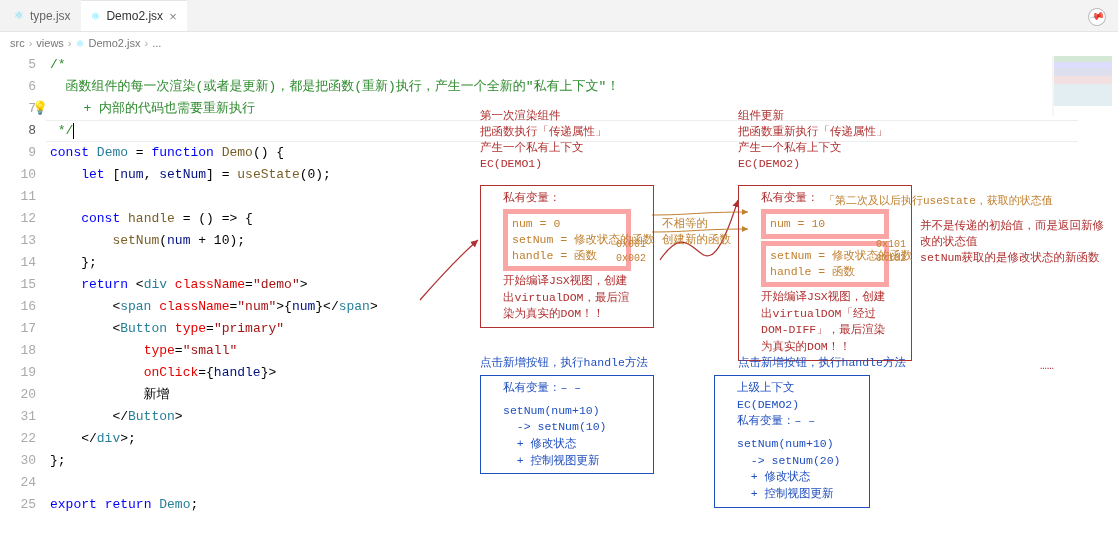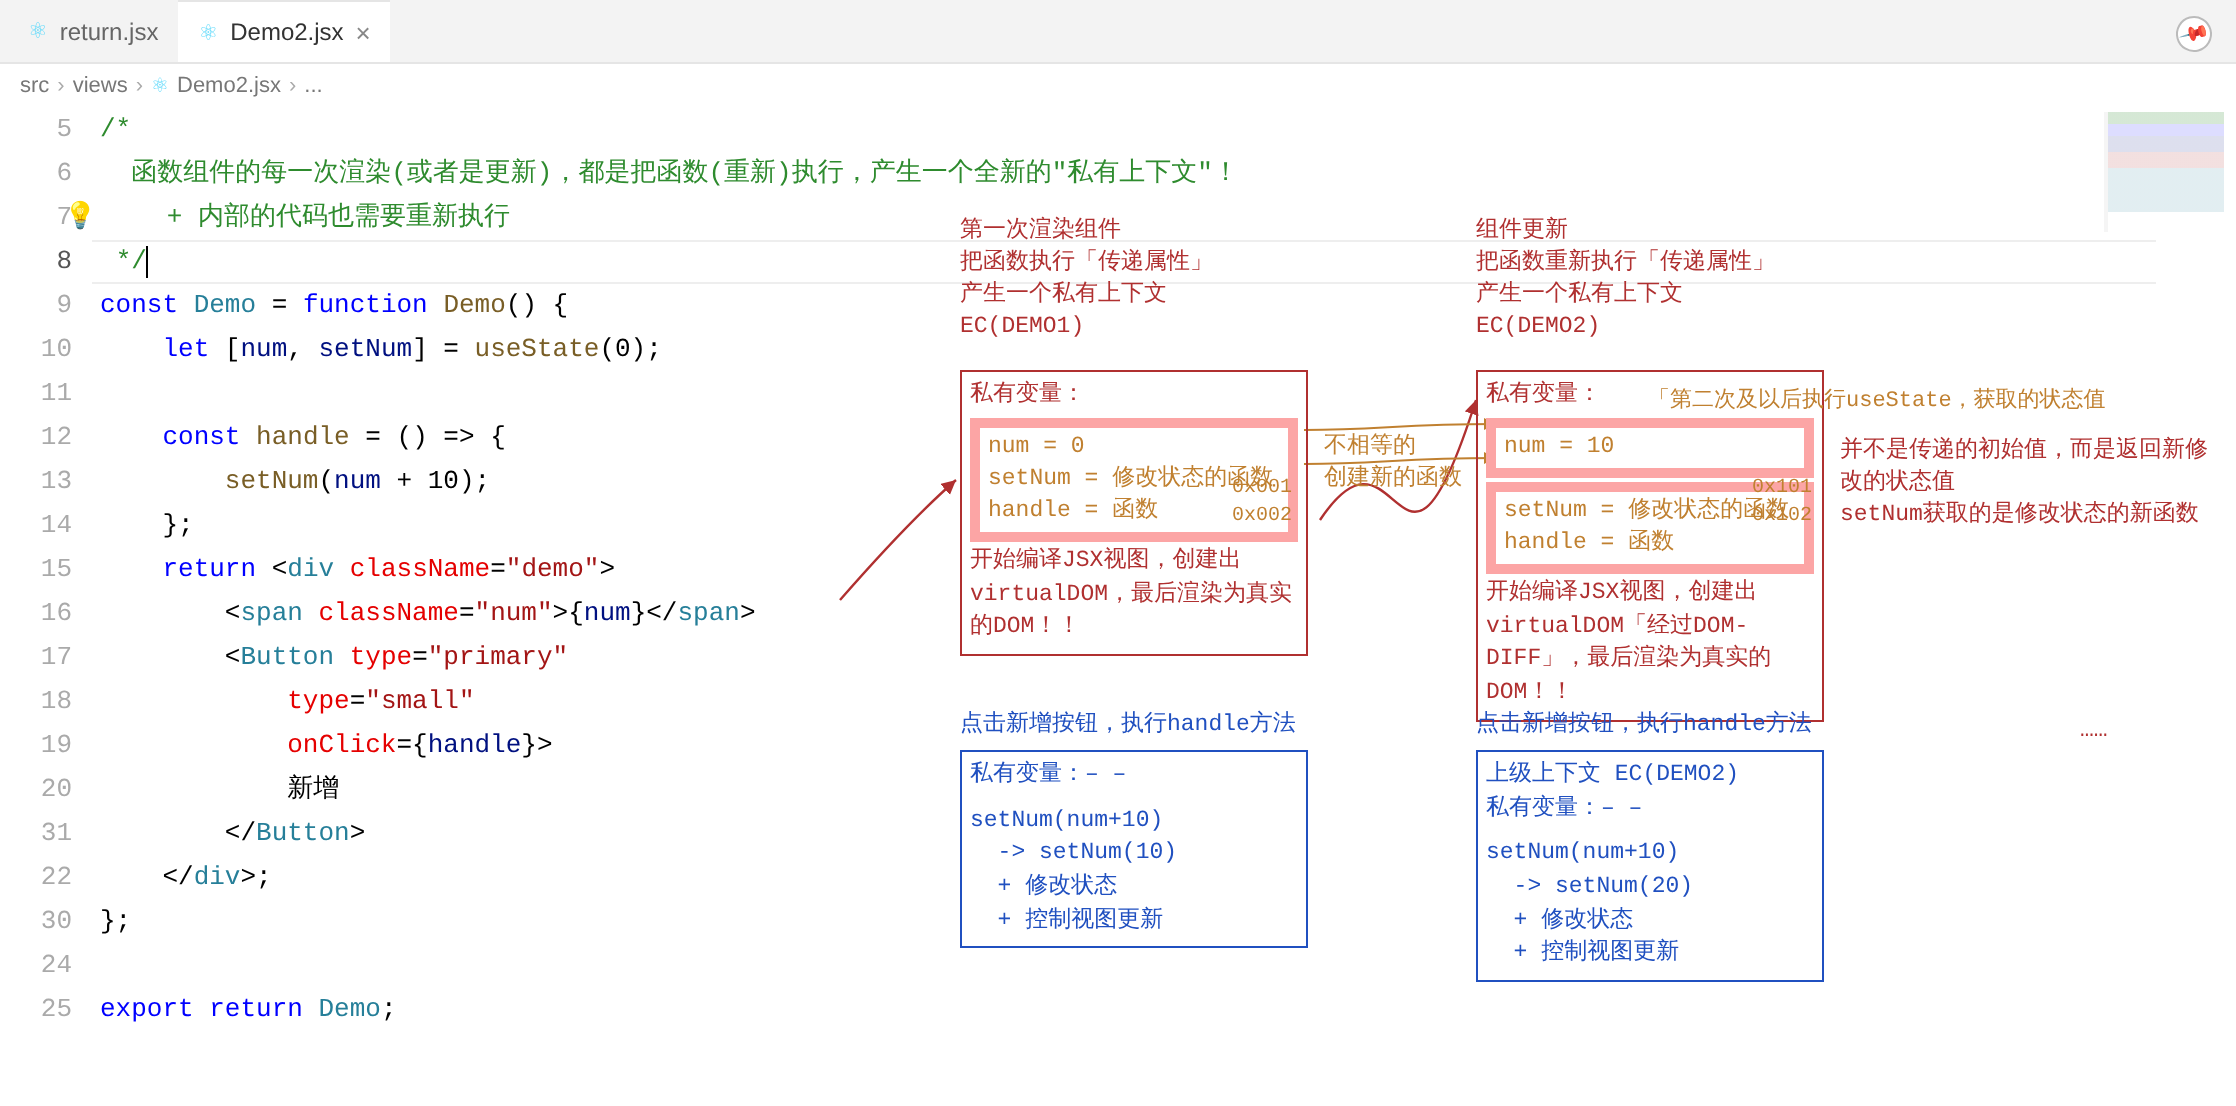--- a/index.html
+++ b/index.html
@@ -130,21 +130,21 @@
                     #00108022 12px 20px,
                     #a3151522 20px 28px,
                     #267f9922 28px 50px,
                     transparent 50px);
     }
     .anno-red { color: #b03030; border-color: #b03030; }
     .anno-blue { color: #2050c0; border-color: #2050c0; }
     .box {
       position: absolute;
       border: 1px solid;
-      padding: 4px 4px;
+      padding: 4px 22px;
       font-size: 11.5px;
       line-height: 1.45;
       background: rgba(255,255,255,0.0);
     }
     .inner-orange {
       border: 5px solid #fca5a5;
       padding: 2px 4px;
       margin: 2px 0;
       line-height: 1.4;
     }
@@ -159,21 +159,21 @@
       width: 1118px; height: 553px;
       pointer-events: none;
     }
   </style>
 </head>
 <body>
 
 <div class="tabs-bar">
   <div class="tab">
     <span class="tab-icon">⚛</span>
-    <span>return.jsx</span>
+    <span>type.jsx</span>
   </div>
   <div class="tab active">
     <span class="tab-icon">⚛</span>
     <span>Demo2.jsx</span>
     <span class="tab-close">×</span>
   </div>
   <div class="pin-badge">📌</div>
 </div>
 
 <div class="breadcrumb">
@@ -302,21 +302,21 @@
 <div class="label anno-blue" style="left:738px; top:355px;">点击新增按钮，执行handle方法</div>
 
 <div class="box anno-blue" style="left:480px; top:375px; width:174px;">
   <div>私有变量：– –</div>
   <div style="white-space:pre; margin-top:6px;">setNum(num+10)
   -&gt; setNum(10)
   + 修改状态
   + 控制视图更新</div>
 </div>
 
-<div class="box anno-blue" style="left:738px; top:375px; width:174px;">
+<div class="box anno-blue" style="left:714px; top:375px; width:156px;">
   <div>上级上下文  EC(DEMO2)</div>
   <div>私有变量：– –</div>
   <div style="white-space:pre; margin-top:6px;">setNum(num+10)
   -&gt; setNum(20)
   + 修改状态
   + 控制视图更新</div>
 </div>
 
 <div class="label anno-red" style="left:1040px; top:358px;">……</div>
 

